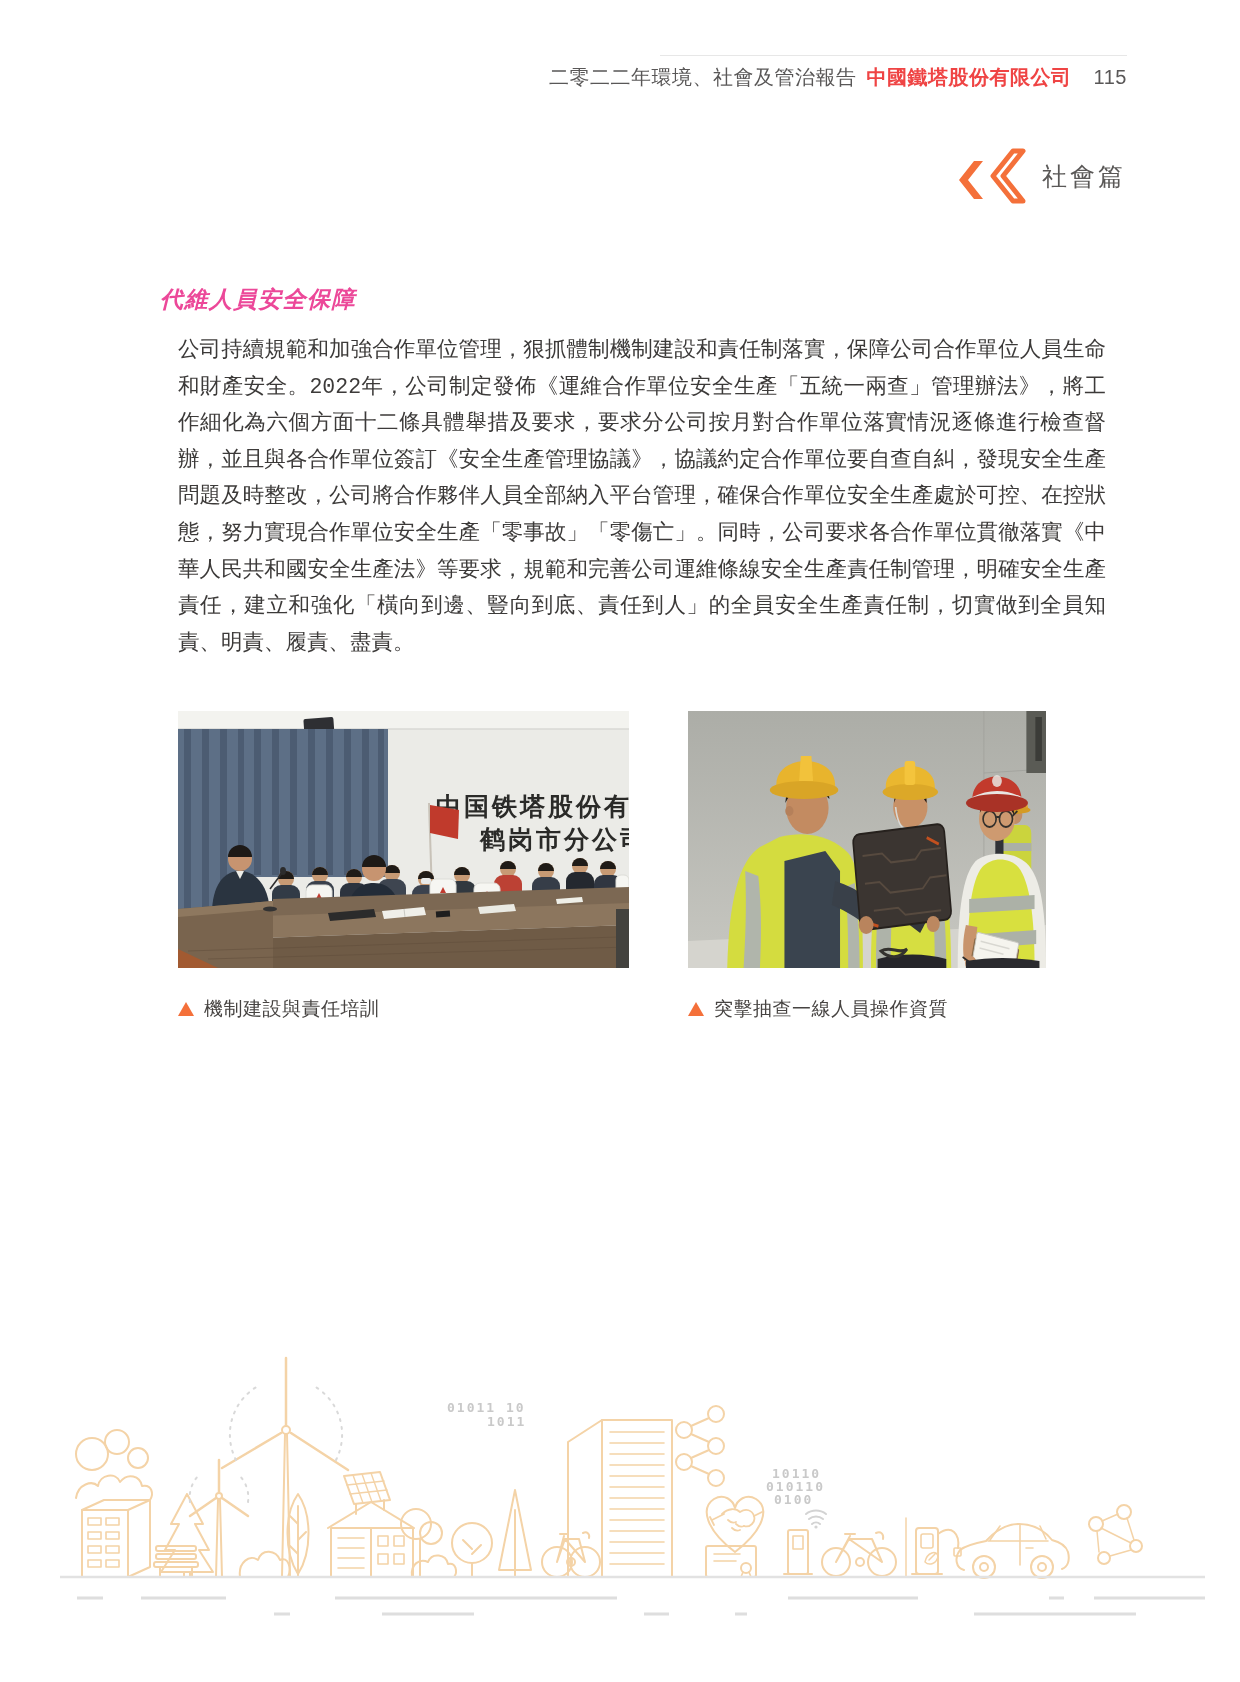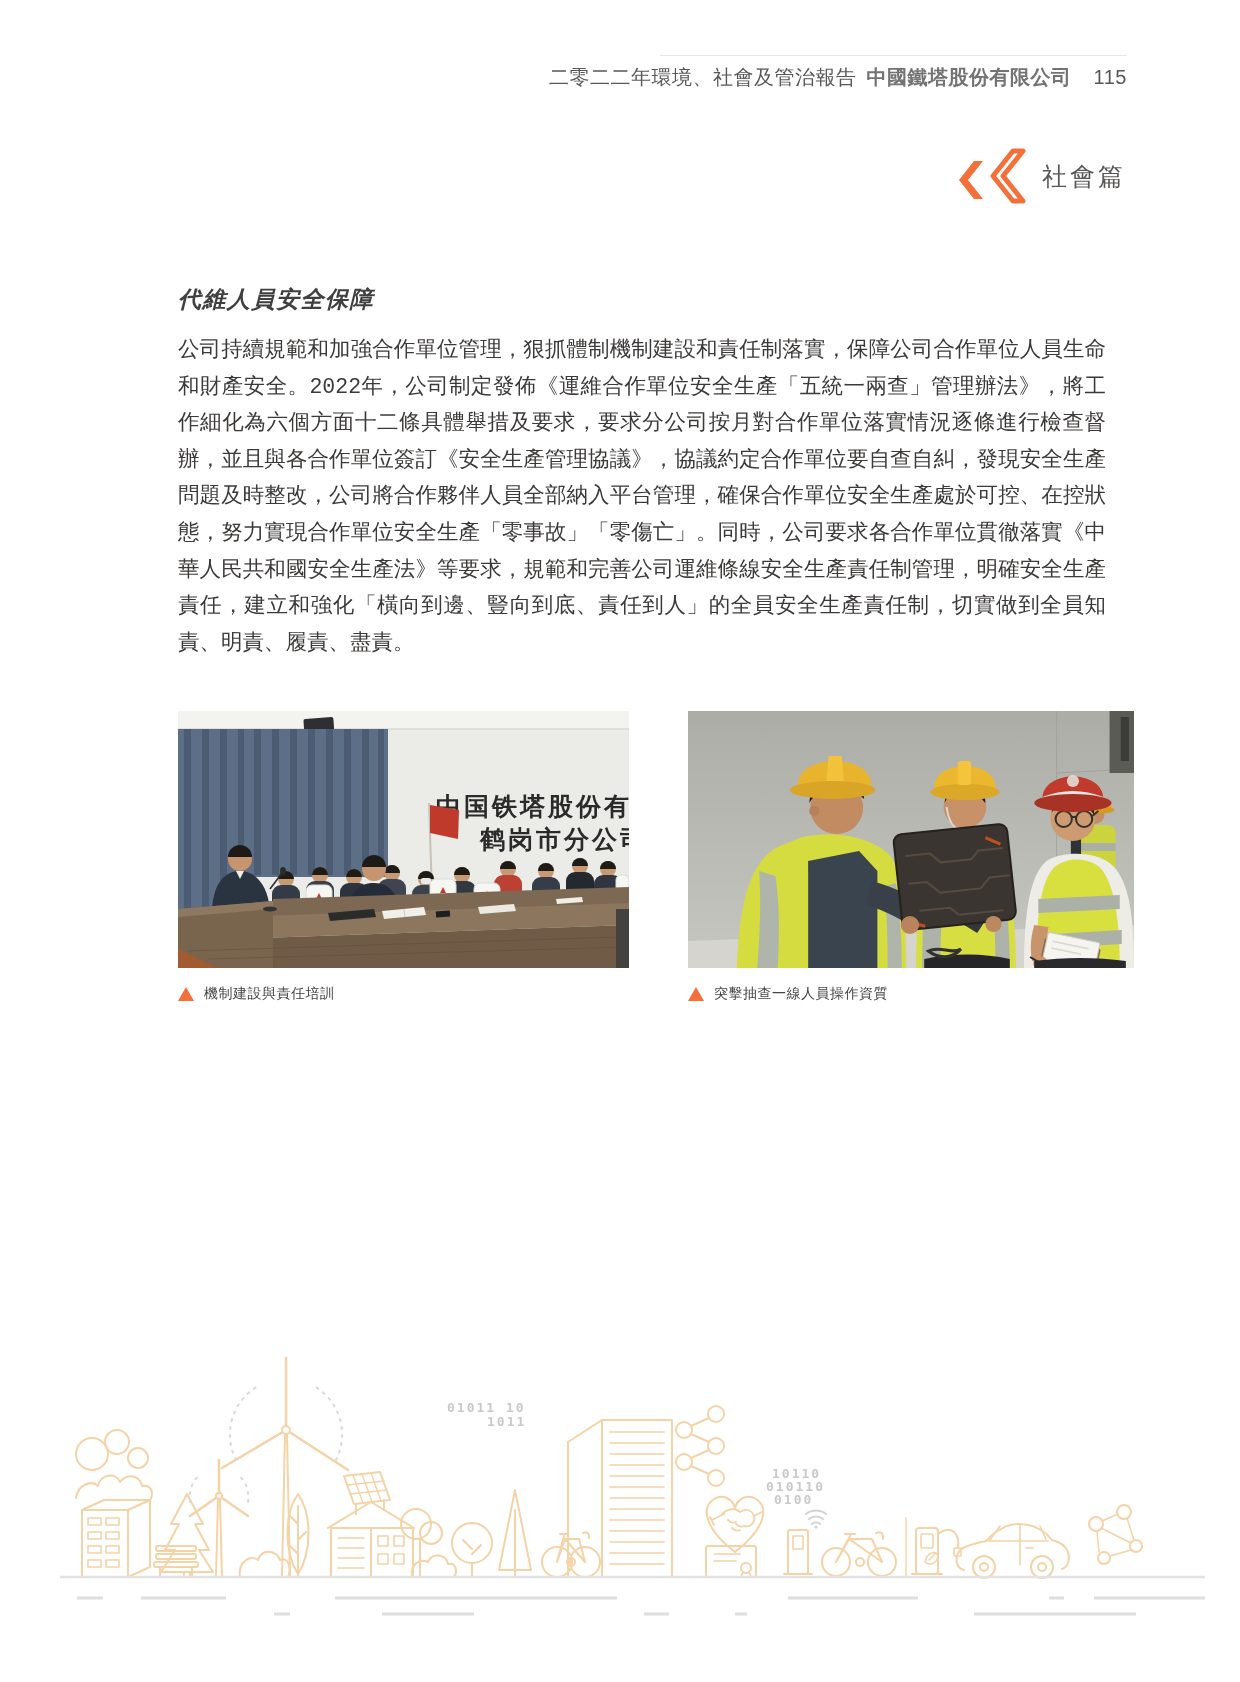--- a/index.html
+++ b/index.html
@@ -7,46 +7,46 @@
     position:relative; width:1240px; height:1682px; margin:0 auto;
     background:#ffffff; overflow:hidden;
     font-family:"Liberation Sans", sans-serif;
   }
   .hdr-rule { position:absolute; left:660px; top:55px; width:467px; height:1px; background:#E7E7E7; }
   .hdr {
     position:absolute; top:64px; right:113px;
     display:flex; align-items:baseline;
     font-size:20px; color:#595757; letter-spacing:0.5px;
   }
-  .hdr-company { color:#737373; font-weight:bold; margin-left:10px; }
+  .hdr-company { color:#ef4444; font-weight:bold; margin-left:10px; }
   .hdr-page { margin-left:22px; color:#595757; }
   .chapter {
     position:absolute; top:148px; right:114px;
     display:flex; align-items:center;
   }
   .chapter svg { display:block; }
   .chev-small { margin-right:5px; margin-top:8px; }
   .chapter-label { font-size:25px; color:#5A5857; letter-spacing:3px; margin-left:14px; }
   .heading {
-    position:absolute; left:178px; top:284px; margin:0;
+    position:absolute; left:160px; top:284px; margin:0;
     font-size:23px; font-weight:bold; font-style:italic;
-    color:#404040; letter-spacing:1.5px;
+    color:#ec4899; letter-spacing:1.5px;
   }
   .para {
     position:absolute; left:178px; top:332px; width:928px; margin:0;
     font-size:21.5px; line-height:36.6px; color:#3C3A39;
     text-align:justify; text-justify:inter-ideograph;font-family:Liberation Mono, monospace;
   }
   .fig { position:absolute; margin:0; top:711px; }
   .fig-left { left:178px; width:451px; }
-  .fig-right { left:688px; width:446px; }
+  .fig-right { left:688px; width:358px; }
   .fig svg.photo { display:block; width:100%; height:257px; }
   .fig figcaption {
-    margin-top:17px; display:flex; align-items:center;
-    font-size:14px; color:#474442; letter-spacing:0.5px;text-align:right;
+    margin-top:28px; display:flex; align-items:center;
+    font-size:19px; color:#474442; letter-spacing:0.5px;text-align:right;
   }
   .tri {
     width:0; height:0; margin-right:10px;
     border-left:8px solid transparent; border-right:8px solid transparent;
     border-bottom:14px solid #F4703A;
   }
   .footer-art { position:absolute; left:0; top:1262px; width:1240px; height:420px; }
 </style>
 </head>
 <body>

